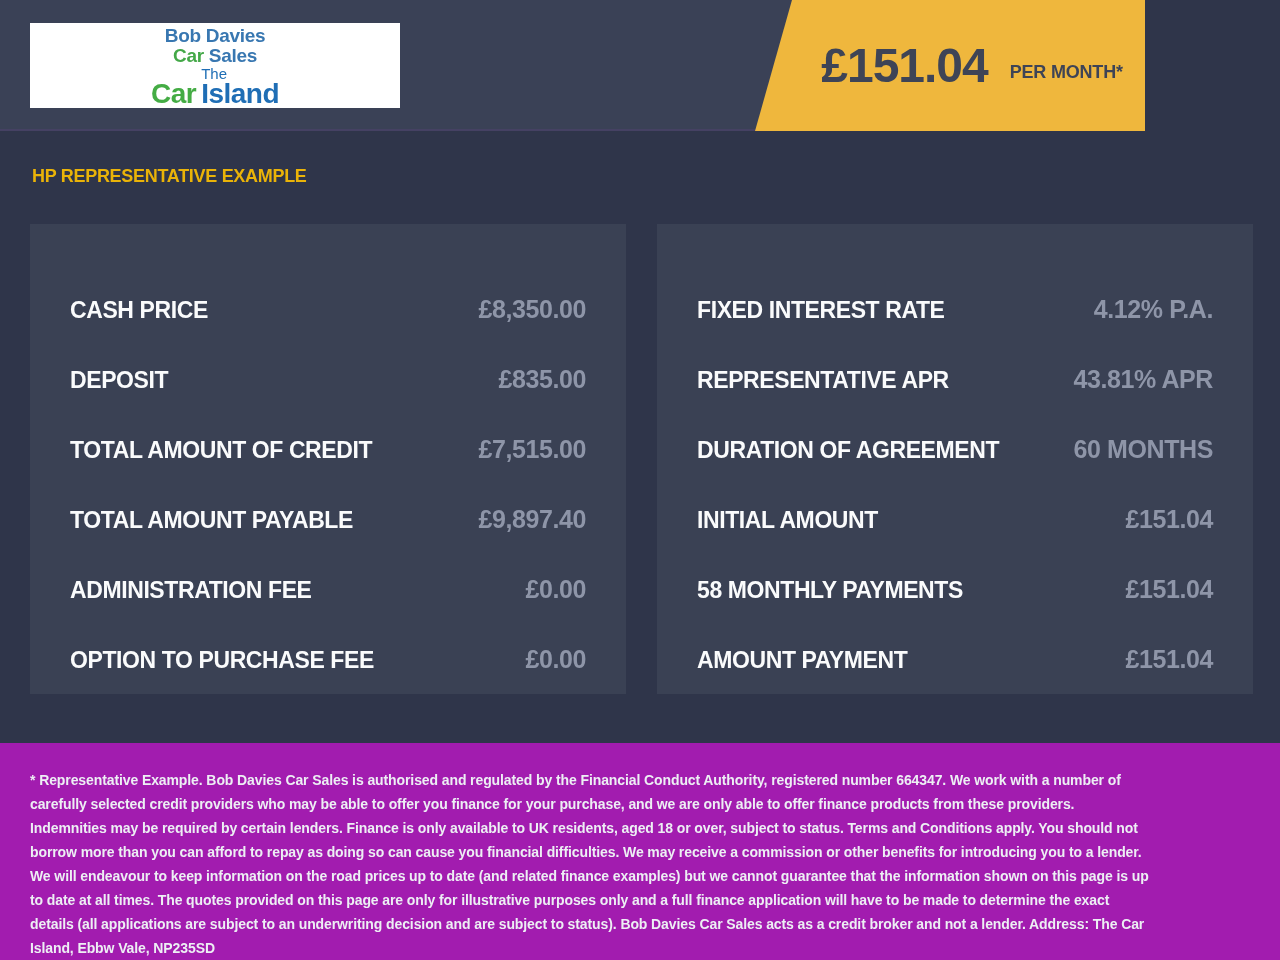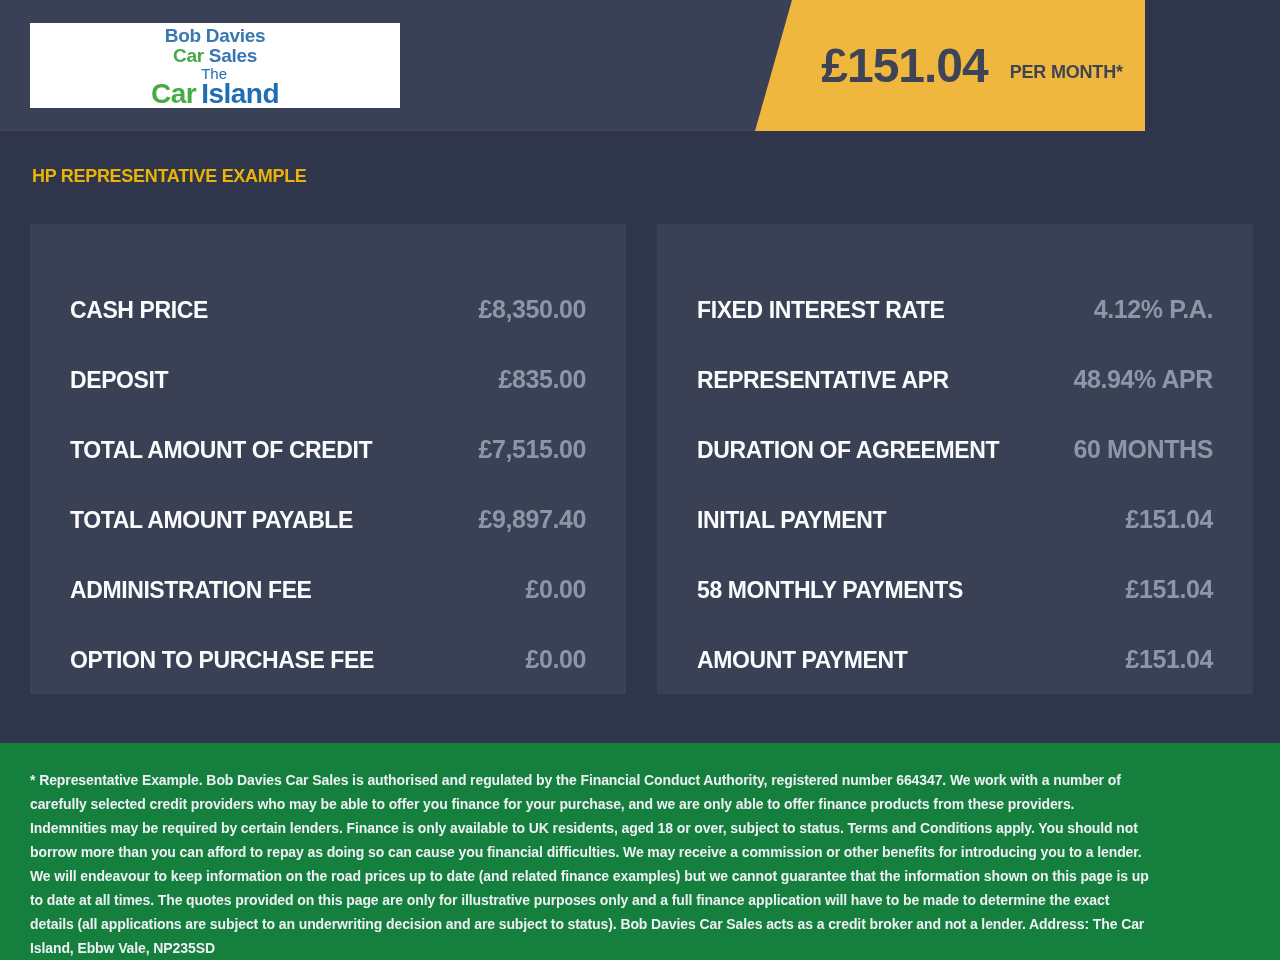--- a/index.html
+++ b/index.html
@@ -64,21 +64,21 @@
     white-space: nowrap;
   }
   .finance-value {
     color: #8E95A8; font-weight: bold; font-size: 25px; letter-spacing: -0.4px;
     white-space: nowrap; text-align: right;
   }
 
   
   .footer {
     position: absolute; bottom: 0; left: 0; width: 1280px; height: 217px;
-    background: #15803d; padding: 25px 128px 0 30px;
+    background: #a21caf; padding: 25px 128px 0 30px;
   }
   .disclaimer {
     color: #EDEFF4; font-weight: bold; font-size: 14px; line-height: 24px;
     letter-spacing: -0.1px;
   }
 </style>
 </head>
 <body>
 
 <div class="page">
@@ -134,28 +134,28 @@
         </div>
       </div>
 
       <div class="panel">
         <div class="finance-row">
           <span class="finance-label">FIXED INTEREST RATE</span>
           <span class="finance-value">4.12% P.A.</span>
         </div>
         <div class="finance-row">
           <span class="finance-label">REPRESENTATIVE APR</span>
-          <span class="finance-value">48.94% APR</span>
+          <span class="finance-value">43.81% APR</span>
         </div>
         <div class="finance-row">
           <span class="finance-label">DURATION OF AGREEMENT</span>
           <span class="finance-value">60 MONTHS</span>
         </div>
         <div class="finance-row">
-          <span class="finance-label">INITIAL PAYMENT</span>
+          <span class="finance-label">INITIAL AMOUNT</span>
           <span class="finance-value">£151.04</span>
         </div>
         <div class="finance-row">
           <span class="finance-label">58 MONTHLY PAYMENTS</span>
           <span class="finance-value">£151.04</span>
         </div>
         <div class="finance-row">
           <span class="finance-label">AMOUNT PAYMENT</span>
           <span class="finance-value">£151.04</span>
         </div>

